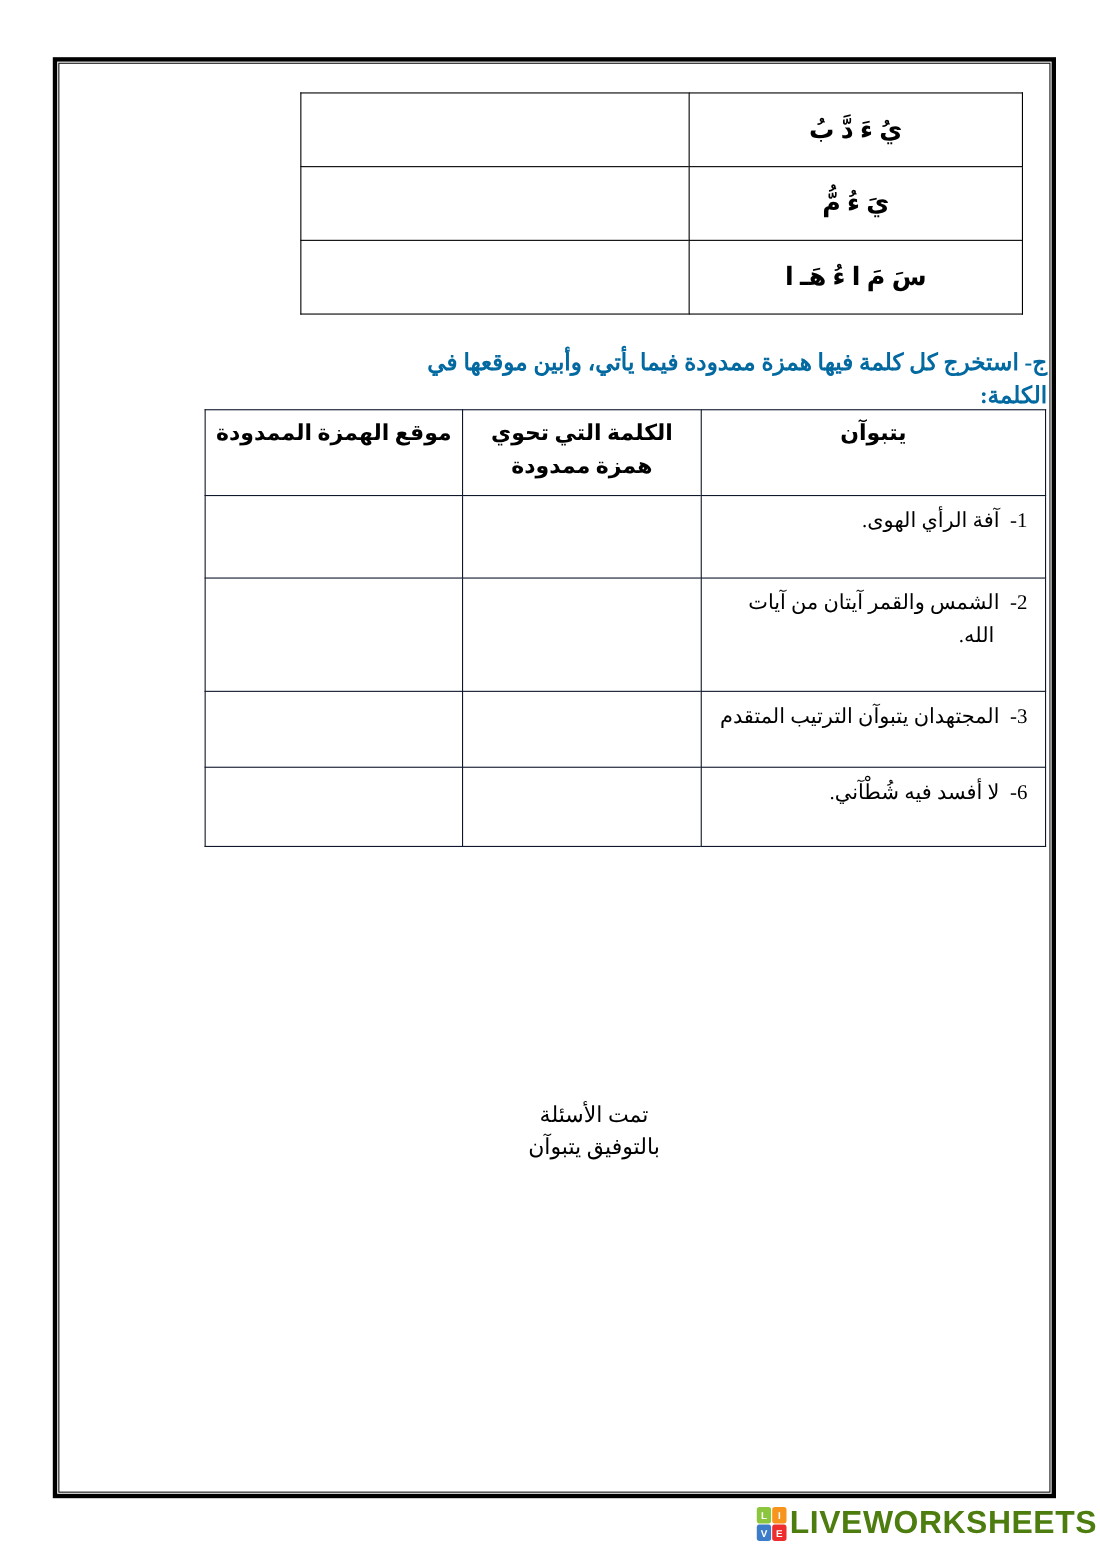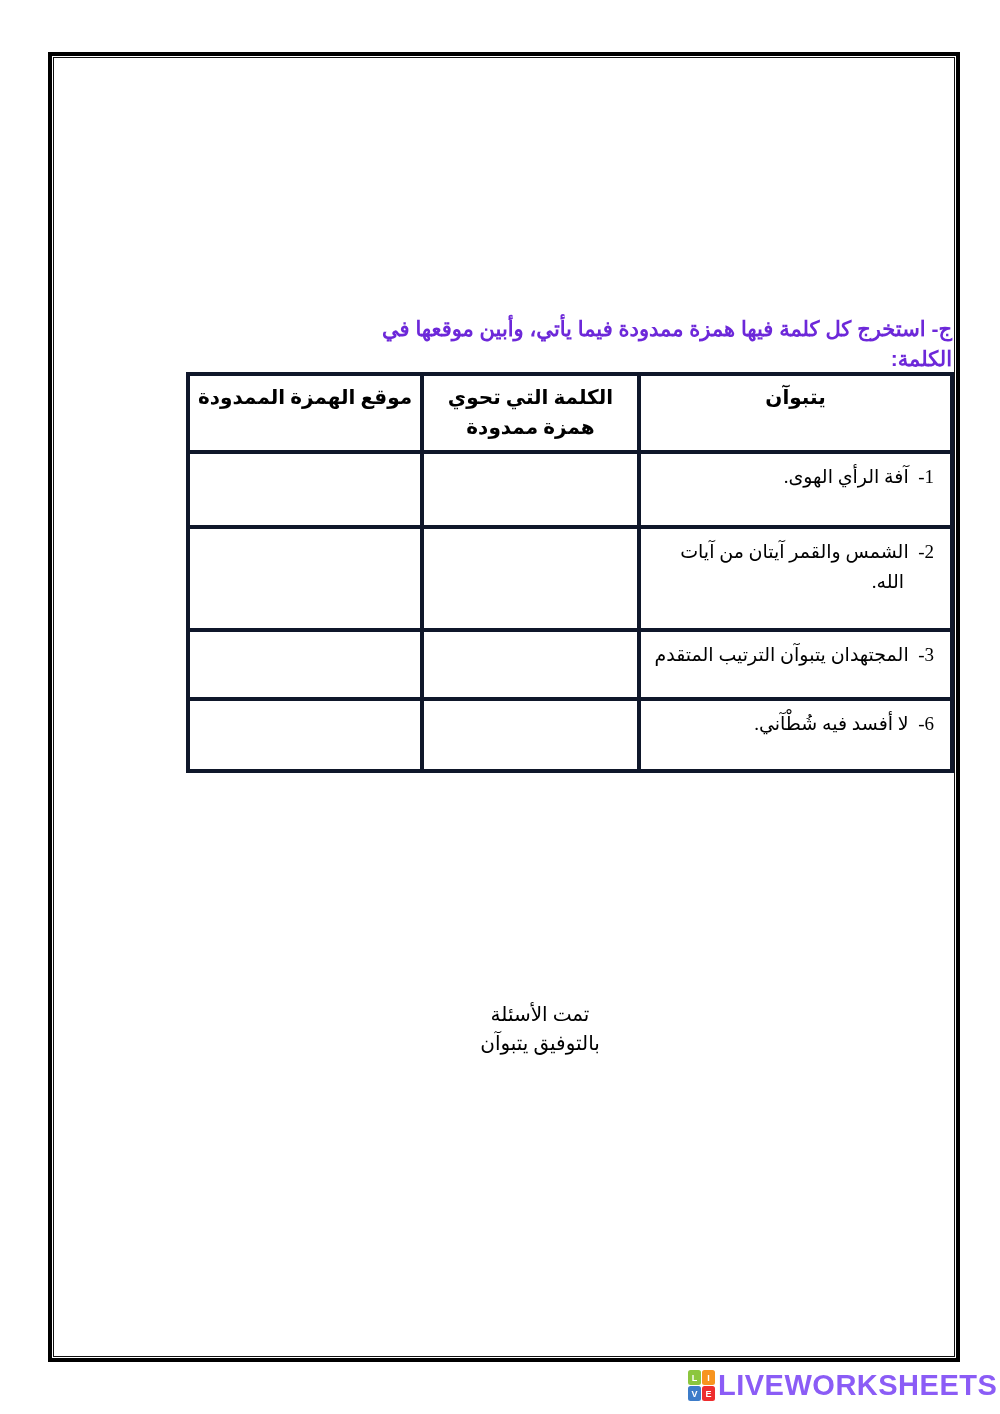--- a/index.html
+++ b/index.html
@@ -14,27 +14,27 @@
 
   
   .letters-table{position:absolute;left:273px;top:84px;width:656px;
     border-collapse:collapse;table-layout:fixed;direction:rtl;}
   .letters-table td{border:1px solid #000;height:67px;box-sizing:border-box;}
   .lt-letters{width:303px;text-align:center;font-weight:bold;font-size:23px;}
   .lt-answer{width:353px;background:#fff;}
 
   
   .heading{position:absolute;left:360px;top:314px;width:592px;direction:rtl;
-    text-align:right;color:#6d28d9;font-weight:bold;font-size:21px;
-    font-family:Liberation Sans, sans-serif;line-height:30px;}
+    text-align:right;color:#0369a1;font-weight:bold;font-size:21px;
+    font-family:Liberation Serif, serif;line-height:30px;}
 
   
   .main-table{position:absolute;left:186px;top:372px;width:764px;
     border-collapse:collapse;table-layout:fixed;direction:rtl;}
-  .main-table td{border:4px solid #0f172a;vertical-align:top;box-sizing:border-box;}
+  .main-table td{border:1px solid #0f172a;vertical-align:top;box-sizing:border-box;}
   .col-sentence{width:313px;}
   .col-word{width:217px;}
   .col-position{width:234px;}
   .mt-header td{font-weight:bold;text-align:center;font-size:20px;
     padding-top:6px;line-height:30px;}
   .mt-header{height:78px;}
   .r1{height:75px;} .r2{height:103px;padding-left:48px;} .r3{height:69px;}
   .r4{height:71px;} .r5{height:70px;} .r6{height:72px;}
   .sentence-cell{font-size:19px;text-align:right;padding:8px 16px 0 8px;}
   .sentence-cell p{margin:0;padding-right:30px;text-indent:-30px;
@@ -44,31 +44,47 @@
   .closing{position:absolute;left:390px;top:960px;width:300px;direction:rtl;
     text-align:center;font-size:20px;line-height:29px;margin-top:40px;}
 
   
   .footer{position:absolute;left:688px;top:1369px;display:flex;align-items:center;}
   .logo-grid{display:grid;grid-template-columns:13px 13px;grid-template-rows:15px 15px;
     gap:1px;margin-right:3px;}
   .logo-sq{border-radius:2.5px;color:#fff;display:flex;align-items:center;justify-content:center;
     font-family:"Liberation Sans","DejaVu Sans",sans-serif;font-weight:bold;font-size:9px;}
   .brand{font-family:"Liberation Sans","DejaVu Sans",sans-serif;font-weight:bold;
-    font-size:29px;color:#8b5cf6;text-decoration:none;letter-spacing:0.5px;}
+    font-size:29px;color:#4d7c0f;text-decoration:none;letter-spacing:0.5px;}
 </style>
 </head>
 <body>
 
 <div class="page">
 
   <div class="frame">
     <div class="frame-inner"></div>
   </div>
 
+  <table class="letters-table" dir="rtl">
+    <tbody>
+        <tr>
+      <td class="lt-letters">يُ ءَ دَّ بُ</td>
+      <td class="lt-answer"></td>
+    </tr>
+    <tr>
+      <td class="lt-letters">يَ ءُ مُّ</td>
+      <td class="lt-answer"></td>
+    </tr>
+    <tr>
+      <td class="lt-letters">سَ مَ ا ءُ هَـ ا</td>
+      <td class="lt-answer"></td>
+    </tr>
+  </tbody>
+    </table>
 
   <div class="heading">ج- استخرج كل كلمة فيها همزة ممدودة فيما يأتي، وأبين موقعها في الكلمة:</div>
 
   <table class="main-table" dir="rtl">
     <tbody>
         <tr class="mt-header">
       <td class="col-sentence">يتبوآن</td>
       <td class="col-word">الكلمة التي تحوي همزة ممدودة</td>
       <td class="col-position">موقع الهمزة الممدودة</td>
     </tr>

